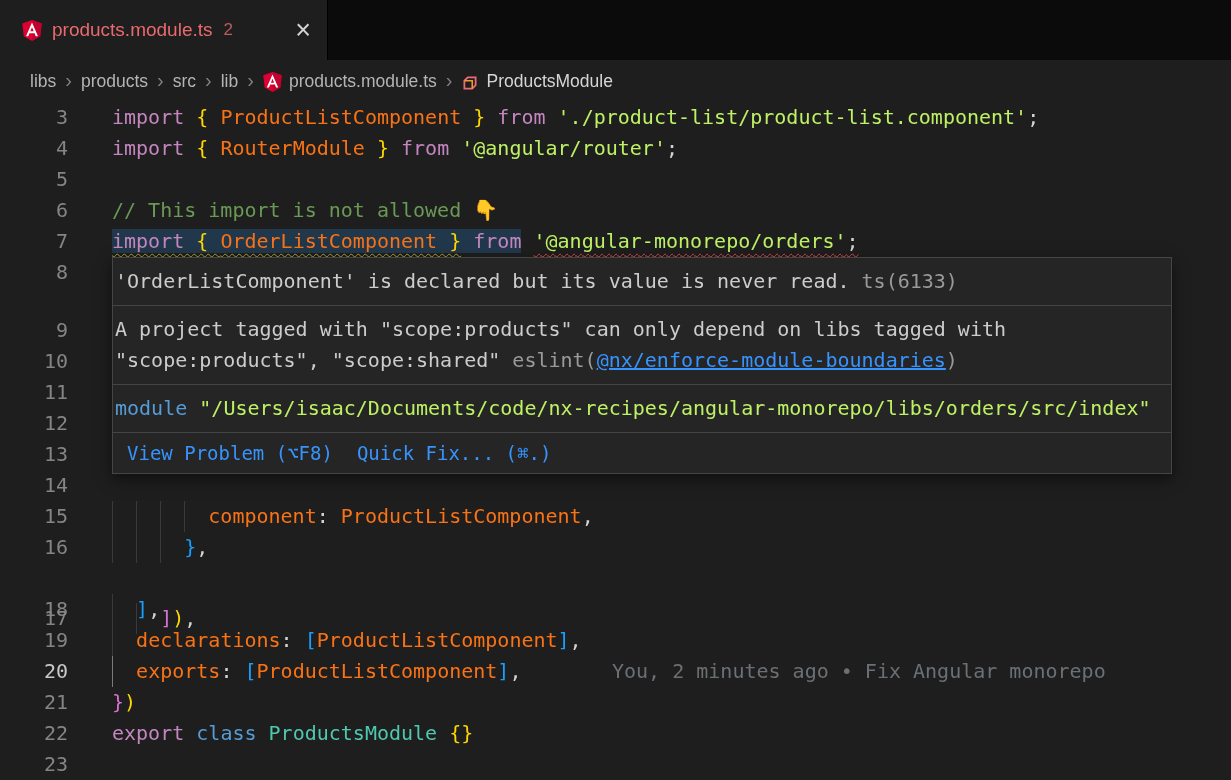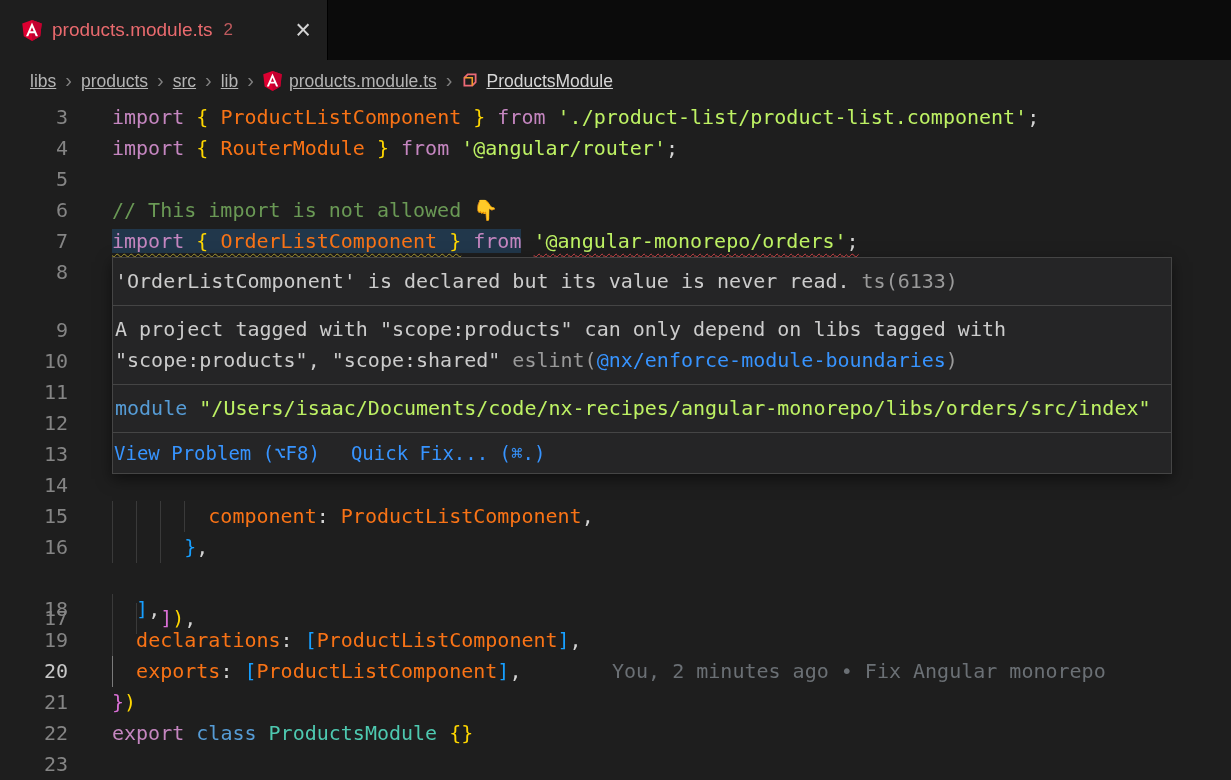--- a/index.html
+++ b/index.html
@@ -12,21 +12,21 @@
        display:flex;align-items:center;gap:10px;padding:0 16px 0 22px;box-sizing:border-box;
        border-right:1px solid #000;cursor:pointer;}
   .tab-icon{display:flex;align-items:center;}
   .tab-title{font-size:19px;color:#e96a6e;white-space:nowrap;}
   .tab-badge{font-size:17px;color:#bf5a5e;margin-left:1px;}
   .tab-close{margin-left:auto;font-size:27px;line-height:1;color:#d4d4d4;cursor:pointer;}
 
   
   .breadcrumb{position:absolute;top:60px;left:0;right:0;height:42px;background:#1e1e1e;
               display:flex;align-items:center;padding-left:30px;font-size:17.5px;color:#b4b4b4;}
-  .bc-item{display:flex;align-items:flex-start;gap:7px;cursor:pointer;white-space:nowrap;text-decoration:underline;}
+  .bc-item{display:flex;align-items:flex-end;gap:7px;cursor:pointer;white-space:nowrap;}
   .bc-item.last{color:#d6d6d6;}
   .bc-sep{color:#808080;font-size:20px;margin:0 9px;transform:translateY(-1px);}
   .bc-icon{display:flex;align-items:center;}
 
   
   .editor{position:absolute;top:102px;left:0;right:0;bottom:0;background:#1e1e1e;
           font-family:"DejaVu Sans Mono",monospace;font-size:20px;}
   .line{position:absolute;left:0;right:0;height:31px;line-height:31px;white-space:pre;}
   .num{position:absolute;left:0;top:0;width:68px;text-align:right;color:#858585;cursor:pointer;}
   .num.active{color:#c8c8c8;}
@@ -34,36 +34,36 @@
   .guide{position:absolute;top:0;bottom:0;width:1px;background:#3a3a3a;}
   .guide.active{background:#7a7a7a;}
   .blame{position:absolute;left:500px;top:0;color:#6b7075;white-space:pre;}
 
   
   .tk-kw{color:#c586c0}   .tk-kwb{color:#569cd6}  .tk-id{color:#f97316}
   .tk-cl{color:#4ec9b0}   .tk-str{color:#bef264}  .tk-com{color:#6a9955}
   .tk-pn{color:#d4d4d4}   .tk-b1{color:#ffd700}   .tk-b2{color:#da70d6}
   .tk-b3{color:#179fff}   .tk-fg{color:#cccccc}   .tk-dim{color:#9a9a9a}
   .tk-emoji{color:#e7c15a}
-  .tk-link{color:#3794ff;cursor:pointer;text-align:right;}
+  .tk-link{color:#3794ff;text-decoration:underline;cursor:pointer;text-align:right;}
 
   .fx-hl{background:rgba(35,80,120,.5);}
   .fx-sqw{text-decoration-line:underline;text-decoration-style:wavy;text-decoration-color:#b5a636;
           text-decoration-thickness:1px;text-underline-offset:5px;}
   .fx-sqe{text-decoration-line:underline;text-decoration-style:wavy;text-decoration-color:#e44c50;
           text-decoration-thickness:1px;text-underline-offset:5px;}
   .fx-hl.fx-sqw{text-decoration-line:underline;}
 
   
   .hover{position:absolute;left:112px;top:155px;width:1060px;box-sizing:border-box;
          background:#252526;border:1px solid #454545;box-shadow:0 5px 14px rgba(0,0,0,.5);
          z-index:6;font-size:20px;color:#cccccc;}
   .hover-section{padding:8px 2px;line-height:31px;white-space:normal;overflow-wrap:normal;}
   .hover-section + .hover-section{border-top:1px solid #454545;}
-  .hover-actions{border-top:1px solid #454545;padding:8px 1px;display:flex;gap:31px;
+  .hover-actions{border-top:1px solid #454545;padding:8px 14px;display:flex;gap:24px;
                  font-size:19px;line-height:24px;}
   .action{color:#3794ff;cursor:pointer;white-space:pre;}
 </style>
 </head>
 <body>
 
 <div class="screen">
 
   <div class="tabbar">
     <div class="tab">

